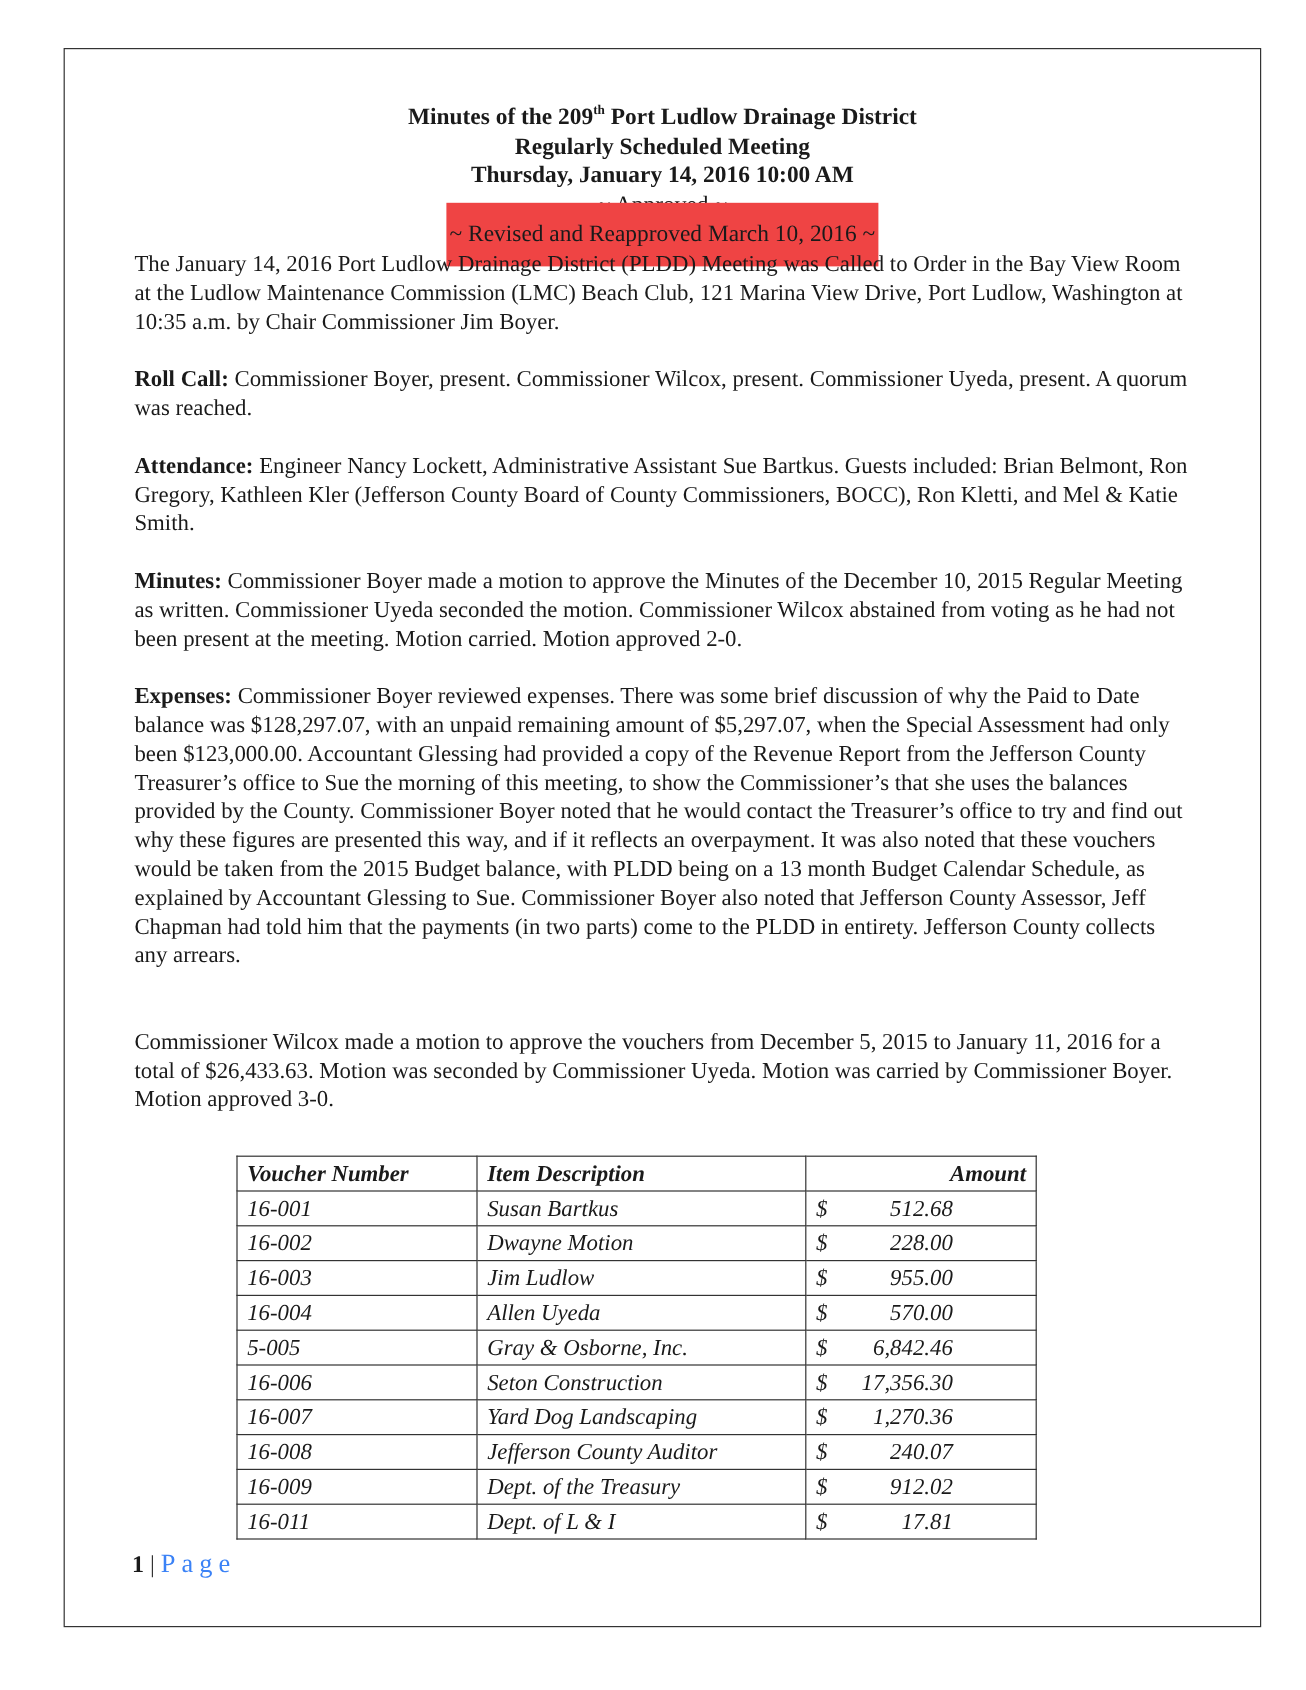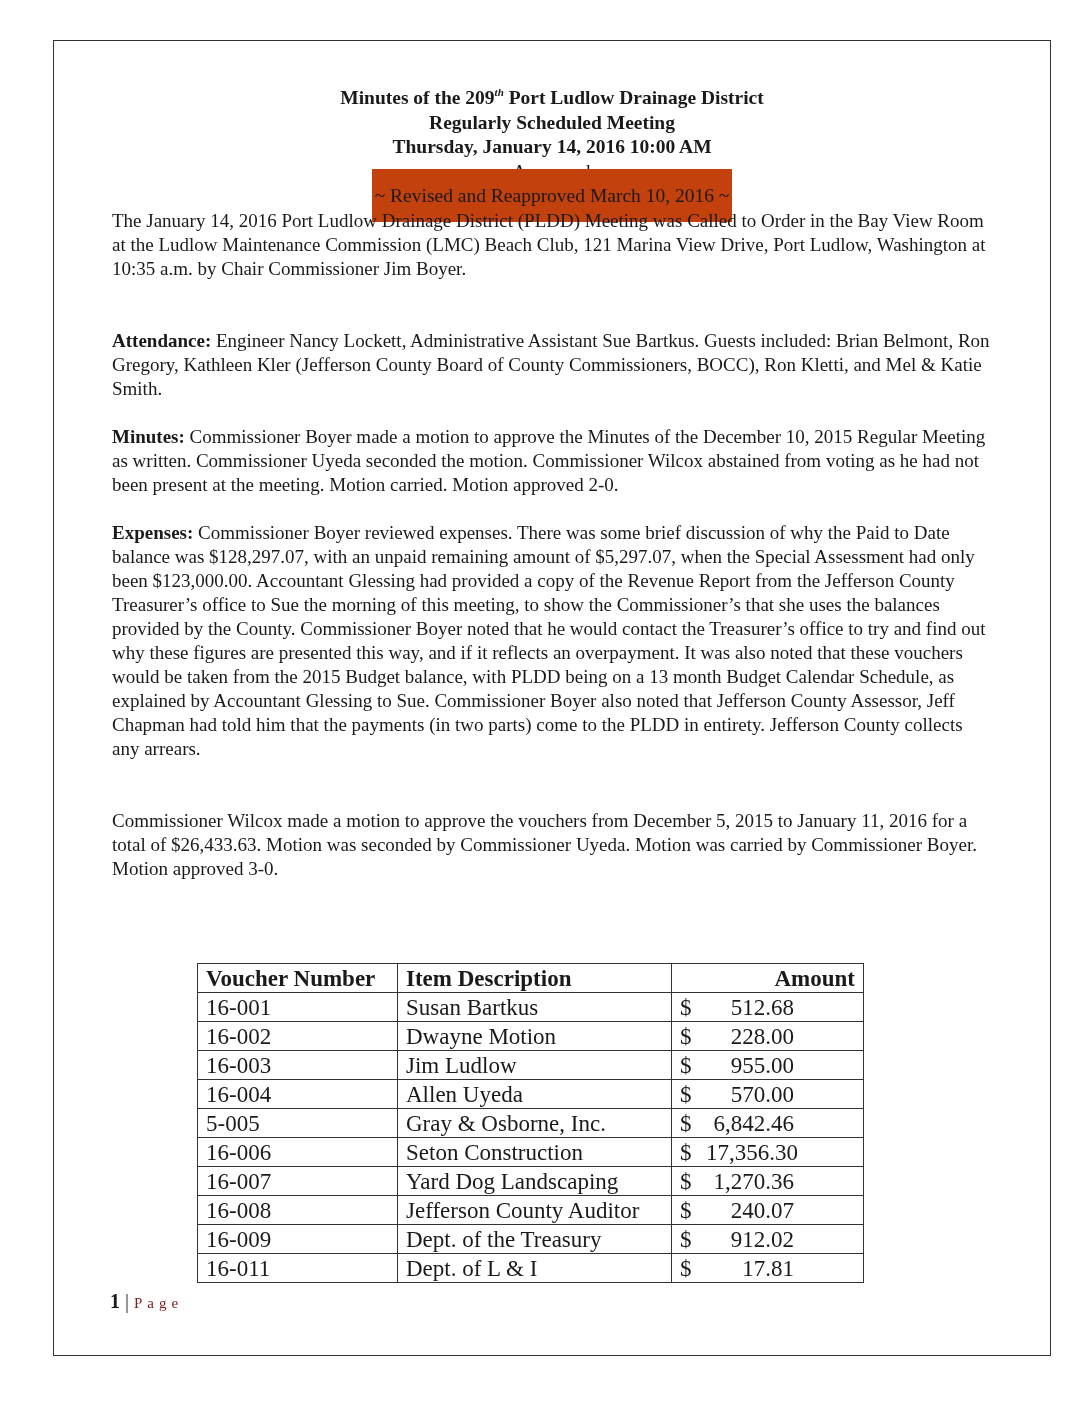--- a/index.html
+++ b/index.html
@@ -3,56 +3,57 @@
 <meta charset="utf-8">
 <style>
   html, body { margin: 0; padding: 0; background: #ffffff; }
   body { width: 1088px; height: 1408px; position: relative; overflow: hidden;
          font-family: "Liberation Serif", "DejaVu Serif", serif; color: #1a1a1a; }
   .page-frame { position: absolute; left: 53px; top: 40px; width: 998px; height: 1316px;
                 border: 1.5px solid #333; box-sizing: border-box; }
   .content { position: absolute; left: 112px; top: 86px; width: 880px; }
   .header { text-align: center; font-size: 19.5px; line-height: 24.5px; }
   .header .b { font-weight: bold; }
-  .header sup { font-size: 11px; vertical-align: 8px; line-height: 0; font-style: italic; }
-  .hl { background: #c2410c; padding: 16px 3px; }
+  .header sup { font-size: 11px; vertical-align: 8px; line-height: 0; }
+  .hl { background: #ef4444; padding: 16px 3px; }
   p { margin: 0; font-size: 19px; line-height: 24px; text-align: left; }
   .gap { height: 24px; }
   .lbl { font-weight: bold; }
   .voucher-table { position: absolute; left: 197px; top: 963px; border-collapse: collapse;
-                   font-size: 23px; }
+                   font-size: 19px; font-style: italic; }
   .voucher-table th, .voucher-table td { border: 1.3px solid #333; height: 28px; padding: 0 8px;
                    line-height: 27px; text-align: left; }
   .voucher-table th { font-weight: bold; }
   .c1 { width: 183px; } .c2 { width: 257px; } .c3 { width: 175px; }
   .voucher-table th.c3 { text-align: right; }
   .amt { display: flex; justify-content: flex-start; }
   .amt .cur { width: 26px; }
   .amt .val { width: 88px; text-align: right; }
   .footer { position: absolute; left: 110px; top: 1290px; font-size: 20px; }
   .footer .num { font-weight: bold; }
   .footer .sep { color: #333; }
-  .footer .pg { color: #7f1d1d; letter-spacing: 5px; font-size: 15px; }
+  .footer .pg { color: #3b82f6; letter-spacing: 5px; font-size: 22px; }
 </style>
 </head>
 <body>
 
 <div class="page-frame"></div>
 
 <div class="content">
   <div class="header">
     <div class="b"><span>Minutes of the 209</span><sup>th</sup><span> Port Ludlow Drainage District</span></div>
     <div class="b">Regularly Scheduled Meeting</div>
     <div class="b">Thursday, January 14, 2016 10:00 AM</div>
     <div>~ Approved ~</div>
     <div><span class="hl">~ Revised and Reapproved March 10, 2016 ~</span></div>
   </div>
 
   <p>The January 14, 2016 Port Ludlow Drainage District (PLDD) Meeting was Called to Order in the Bay View Room at the Ludlow Maintenance Commission (LMC) Beach Club, 121 Marina View Drive, Port Ludlow, Washington at 10:35 a.m. by Chair Commissioner Jim Boyer.</p>
   <div class="gap"></div>
+  <p><span class="lbl">Roll Call:</span><span>  Commissioner Boyer, present.  Commissioner Wilcox, present.  Commissioner Uyeda, present.  A quorum was reached.</span></p>
   <div class="gap"></div>
   <p><span class="lbl">Attendance:</span><span>  Engineer Nancy Lockett, Administrative Assistant Sue Bartkus.  Guests included: Brian Belmont, Ron Gregory, Kathleen Kler (Jefferson County Board of County Commissioners, BOCC), Ron Kletti, and Mel &amp; Katie Smith.</span></p>
   <div class="gap"></div>
   <p><span class="lbl">Minutes:</span><span>  Commissioner Boyer made a motion to approve the Minutes of the December 10, 2015 Regular Meeting as written.  Commissioner Uyeda seconded the motion.  Commissioner Wilcox abstained from voting as he had not been present at the meeting. Motion carried. Motion approved 2-0.</span></p>
   <div class="gap"></div>
   <p><span class="lbl">Expenses:</span><span>  Commissioner Boyer reviewed expenses.  There was some brief discussion of why the Paid to Date balance was $128,297.07, with an unpaid remaining amount of $5,297.07, when the Special Assessment had only been $123,000.00.  Accountant Glessing had provided a copy of the Revenue Report from the Jefferson County Treasurer’s office to Sue the morning of this meeting, to show the Commissioner’s that she uses the balances provided by the County.  Commissioner Boyer noted that he would contact the Treasurer’s office to try and find out why these figures are presented this way, and if it reflects an overpayment.  It was also noted that these vouchers would be taken from the 2015 Budget balance, with PLDD being on a 13 month Budget Calendar Schedule, as explained by Accountant Glessing to Sue.  Commissioner Boyer also noted that Jefferson County Assessor, Jeff Chapman had told him that the payments (in two parts) come to the PLDD in entirety.  Jefferson County collects any arrears.</span></p>
   <div class="gap"></div>
   <div class="gap"></div>
   <p>Commissioner Wilcox made a motion to approve the vouchers from December 5, 2015 to January 11, 2016 for a total of $26,433.63.  Motion was seconded by Commissioner Uyeda.  Motion was carried by Commissioner Boyer.  Motion approved 3-0.</p>
 </div>

